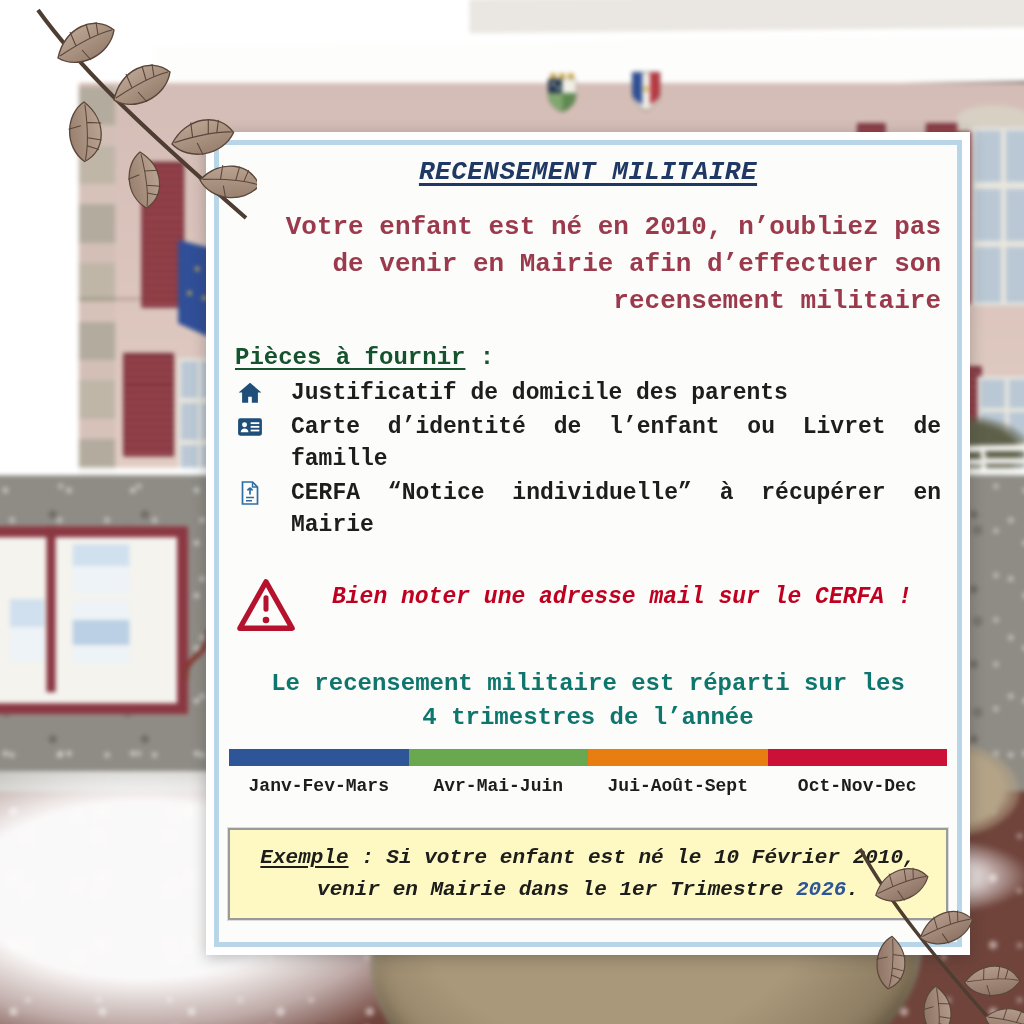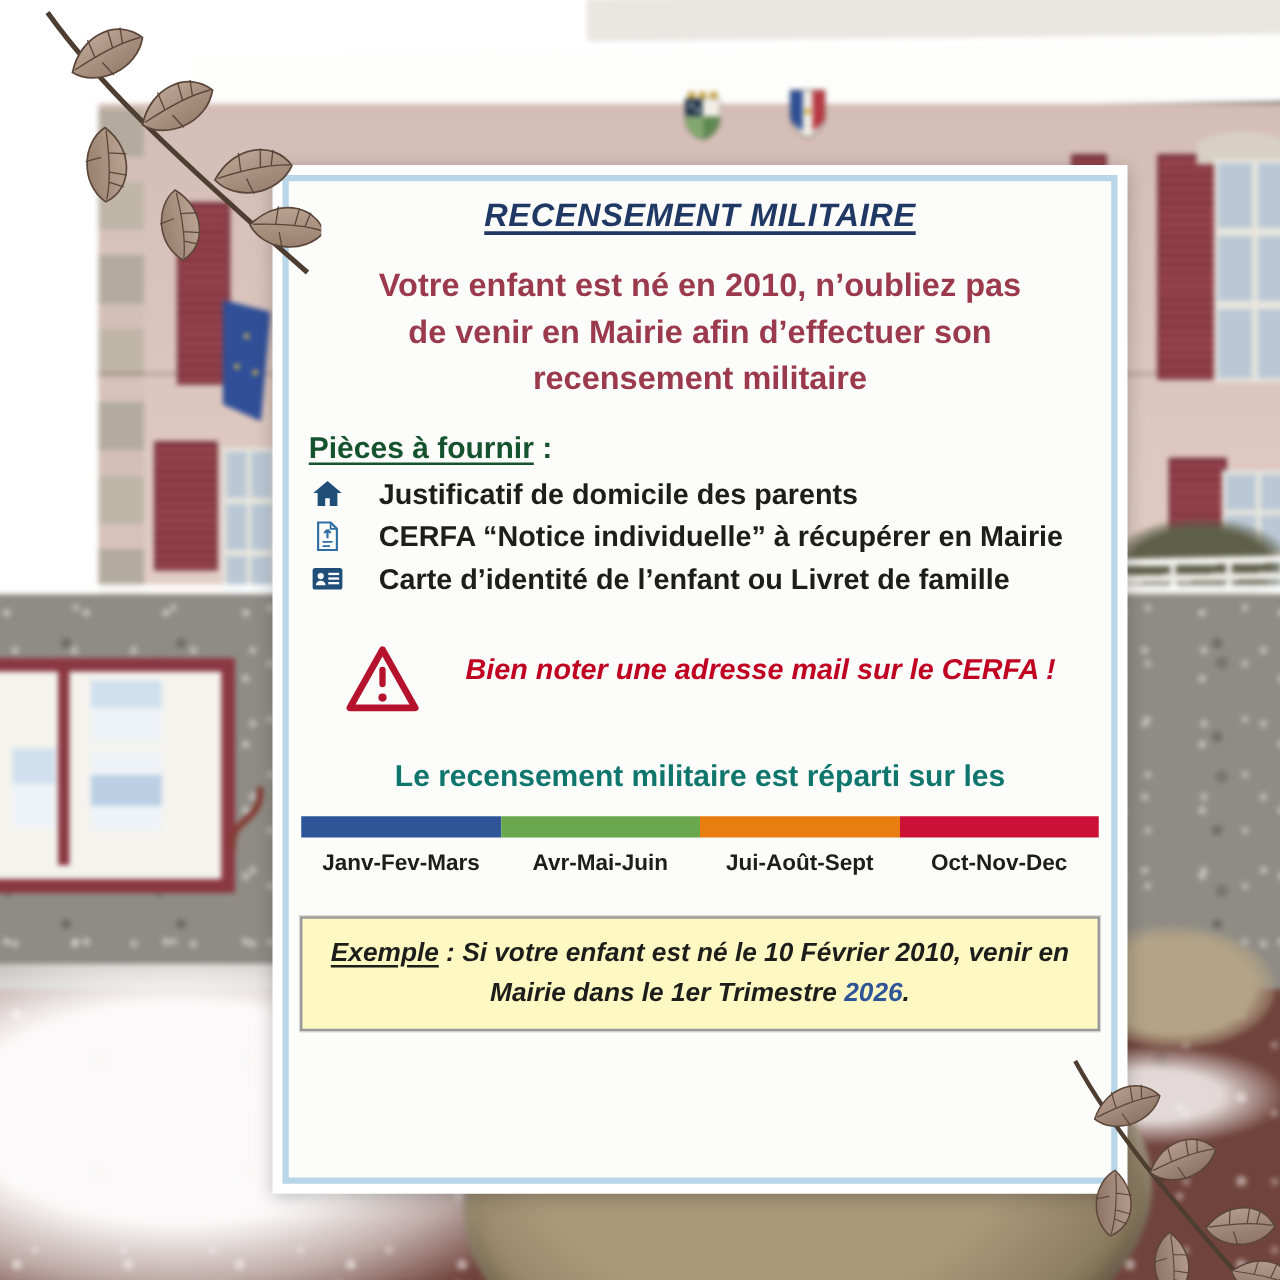--- a/index.html
+++ b/index.html
@@ -71,35 +71,35 @@
   .snow-right{left:846px;top:832px;width:180px;height:80px;
               background:radial-gradient(ellipse at 40% 50%,rgba(255,255,255,.8) 0 35%,rgba(255,255,255,0) 70%);}
   .fountain{left:372px;top:795px;width:545px;height:315px;border-radius:50%;transform:rotate(-3deg);
             background:radial-gradient(ellipse at 45% 35%,#ab9877 0 45%,#8d7c5e 70%,#6d5f47 100%);
             box-shadow:inset 0 10px 14px rgba(255,255,255,.35), inset 0 -12px 18px rgba(40,30,20,.4);}
   .pillar{left:466px;top:756px;width:178px;height:54px;border-radius:10px;background:#868072;}
   .pillar-snow{left:470px;top:748px;width:170px;height:14px;border-radius:8px;background:#fbfbfa;}
   .snow-blob{left:492px;top:766px;width:54px;height:38px;border-radius:50%;background:#fcfcfb;}
 
   
-  #card{position:absolute;left:218px;top:132px;width:684px;height:823px;z-index:5;
-        background:#ffffff;box-shadow:0 3px 14px rgba(40,40,40,.3);padding:8px;box-sizing:border-box;}
+  #card{position:absolute;left:206px;top:132px;width:764px;height:823px;z-index:5;
+        background:#ffffff;box-shadow:0 3px 14px rgba(40,40,40,.3);padding:8px;box-sizing:border-box;font-family:Liberation Mono, monospace;}
   #card-inner{box-sizing:border-box;width:100%;height:100%;border:5px solid #b9d5e8;
               background:#fcfcfa;padding:8px 16px 0;}
   .title{margin-top:4px;text-align:center;font-style:italic;font-weight:700;font-size:26px;
          letter-spacing:.5px;color:#1f3864;text-decoration:underline;
          text-decoration-thickness:2.5px;text-underline-offset:4px;}
-  .intro{margin-top:22px;text-align:center;font-weight:700;font-size:26px;line-height:37px;color:#9b3a4d;}
+  .intro{margin-top:22px;text-align:right;font-weight:700;font-size:26px;line-height:37px;color:#9b3a4d;}
   .docs-heading{margin:24px 0 6px;font-weight:700;font-size:24px;color:#14532d;}
   .docs-heading .u{text-decoration:underline;text-decoration-thickness:2px;text-underline-offset:4px;}
   .doc-item{display:flex;gap:26px;font-weight:700;font-size:23px;line-height:32px;color:#1d1d1b;margin-top:2px;}
   .doc-icon{flex:0 0 30px;width:30px;padding-top:3px;}
   .doc-icon svg{width:30px;height:26px;display:block;}
   .doc-text{flex:1;text-align:justify;}
-  .warning-row{display:flex;align-items:center;justify-content:center;gap:35px;margin-top:28px;height:74px;}
+  .warning-row{display:flex;align-items:center;gap:35px;margin-top:28px;height:74px;}
   .warning-row svg{width:62px;height:62px;flex:0 0 62px;}
   .warning-text{font-style:italic;font-weight:700;font-size:23px;color:#c00020;padding-bottom:18px;}
   .quarters-heading{margin-top:24px;text-align:center;font-weight:700;font-size:24px;line-height:34px;color:#0f766e;}
   .bar{display:flex;height:17px;margin:14px -6px 0;}
   .bar-seg{flex:1;}
   .bar-labels{display:flex;margin:10px -6px 0;}
   .bar-label{flex:1;text-align:center;font-weight:700;font-size:18px;color:#1d1d1b;}
   .example-box{margin:32px -7px 0;border:2px solid #9a9a9a;box-shadow:0 0 0 1px #dcdcdc;
                background:#fef9c3;padding:12px 12px;text-align:center;
                font-style:italic;font-weight:700;font-size:21px;line-height:32px;color:#1d1d1b;}
@@ -192,55 +192,56 @@
         <span class="doc-icon">
           <svg viewBox="0 0 24 24">
               <path d="M12 2.5 1.5 11.5h3.2V21h5.6v-5.6h3.4V21h5.6v-9.5h3.2Z" fill="#1f4e79"></path>
             </svg>
         </span>
         <span class="doc-text">Justificatif de domicile des parents</span>
       </div>
 
       <div class="doc-item">
         <span class="doc-icon">
-          <svg viewBox="0 0 24 26" fill="none" stroke="#2e6da4" stroke-width="1.7">
-              <path d="M4.5 2h10l5 5v17h-15Z"></path>
-              <path d="M14.5 2v5h5" stroke-width="1.4"></path>
-              <path d="M8 17.5h8M8 20.8h6" stroke-width="1.4"></path>
-              <path d="M12 14.5V7.8m0 0-2.6 2.6M12 7.8l2.6 2.6"></path>
-            </svg>
-        </span>
-        <span class="doc-text">CERFA “Notice individuelle” à récupérer en Mairie</span>
-      </div>
-
-      <div class="doc-item">
-        <span class="doc-icon">
           <svg viewBox="0 0 24 24">
               <rect x="1" y="4" width="22" height="16" rx="2" fill="#1f4e79"></rect>
               <circle cx="7" cy="10" r="2.3" fill="#fff"></circle>
               <path d="M3.4 16.8c0-2.1 1.7-3.4 3.6-3.4s3.6 1.3 3.6 3.4Z" fill="#fff"></path>
               <rect x="12.6" y="7.6" width="8" height="1.7" fill="#fff"></rect>
               <rect x="12.6" y="11" width="8" height="1.7" fill="#fff"></rect>
               <rect x="12.6" y="14.4" width="8" height="1.7" fill="#fff"></rect>
             </svg>
         </span>
         <span class="doc-text">Carte d’identité de l’enfant ou Livret de famille</span>
       </div>
 
+      <div class="doc-item">
+        <span class="doc-icon">
+          <svg viewBox="0 0 24 26" fill="none" stroke="#2e6da4" stroke-width="1.7">
+              <path d="M4.5 2h10l5 5v17h-15Z"></path>
+              <path d="M14.5 2v5h5" stroke-width="1.4"></path>
+              <path d="M8 17.5h8M8 20.8h6" stroke-width="1.4"></path>
+              <path d="M12 14.5V7.8m0 0-2.6 2.6M12 7.8l2.6 2.6"></path>
+            </svg>
+        </span>
+        <span class="doc-text">CERFA “Notice individuelle” à récupérer en Mairie</span>
+      </div>
+
       <div class="warning-row">
         <svg viewBox="0 0 64 64">
           <path d="M32 7 59 55H5Z" fill="none" stroke="#b5122e" stroke-width="5.5" stroke-linejoin="round"></path>
           <rect x="29.4" y="21" width="5.2" height="17" rx="2.6" fill="#b5122e"></rect>
           <circle cx="32" cy="46.5" r="3.4" fill="#b5122e"></circle>
         </svg>
         <span class="warning-text">Bien noter une adresse mail sur le CERFA !</span>
       </div>
 
       <div class="quarters-heading">
         <div>Le recensement militaire est réparti sur les</div>
+        <div>4 trimestres de l’année</div>
       </div>
 
       <div class="bar">
         <div class="bar-seg" style="background-color: rgb(46, 85, 151);"></div>
         <div class="bar-seg" style="background-color: rgb(106, 168, 79);"></div>
         <div class="bar-seg" style="background-color: rgb(232, 125, 16);"></div>
         <div class="bar-seg" style="background-color: rgb(203, 18, 54);"></div>
       </div>
 
       <div class="bar-labels">

